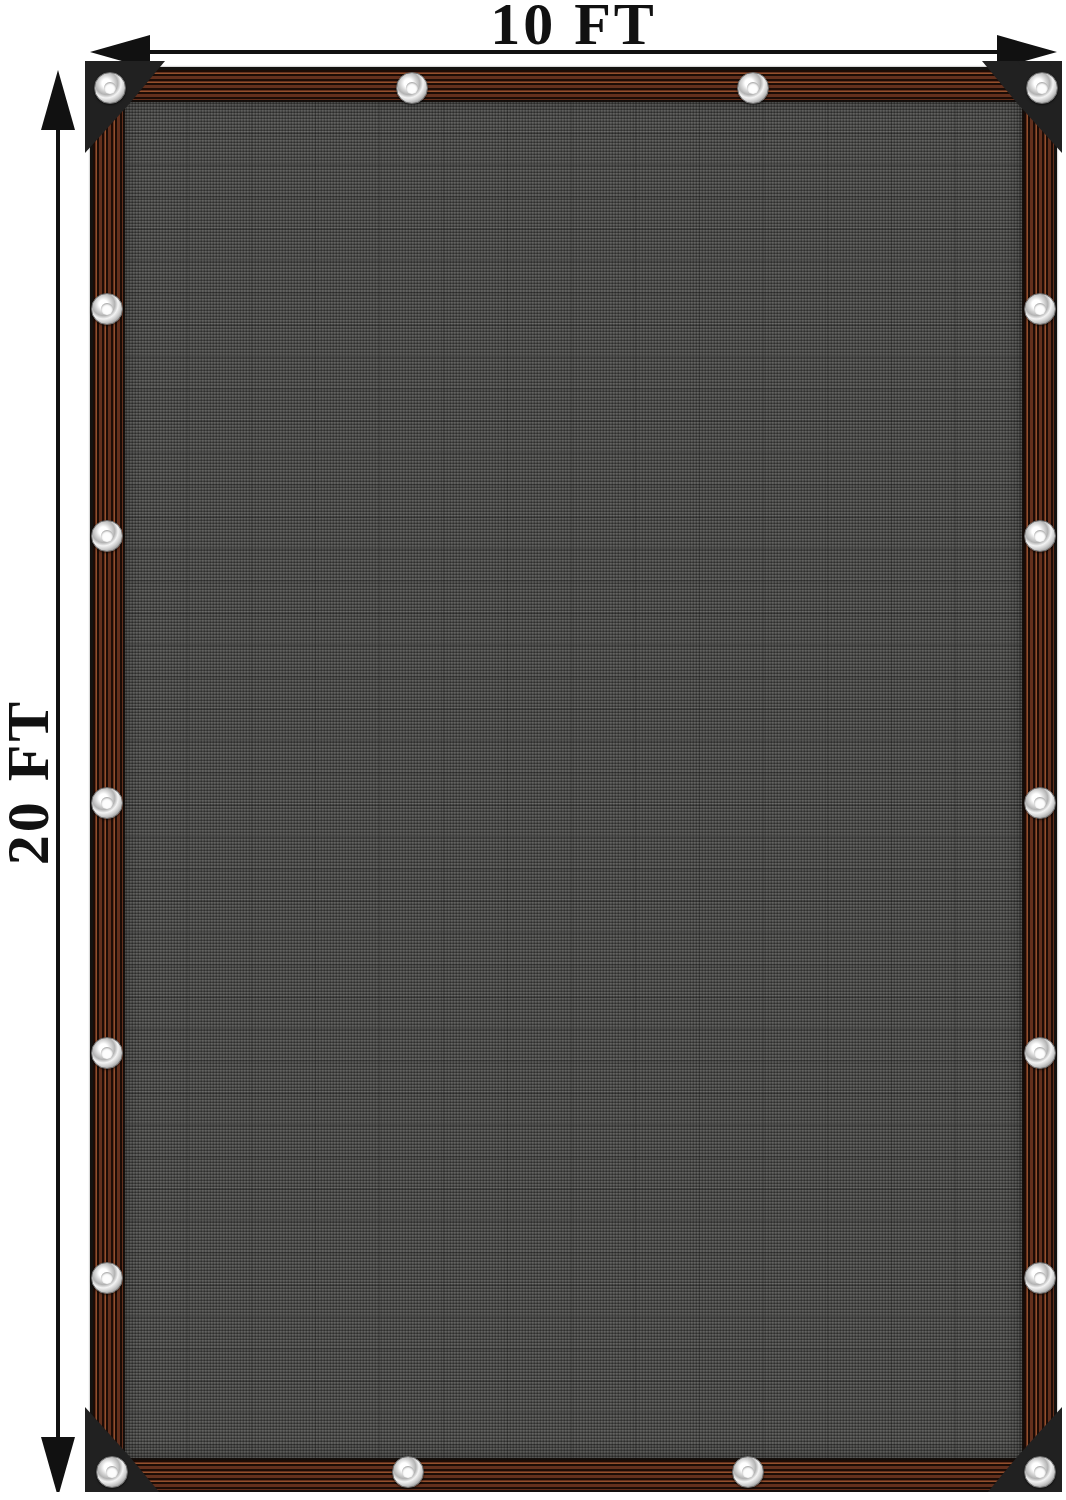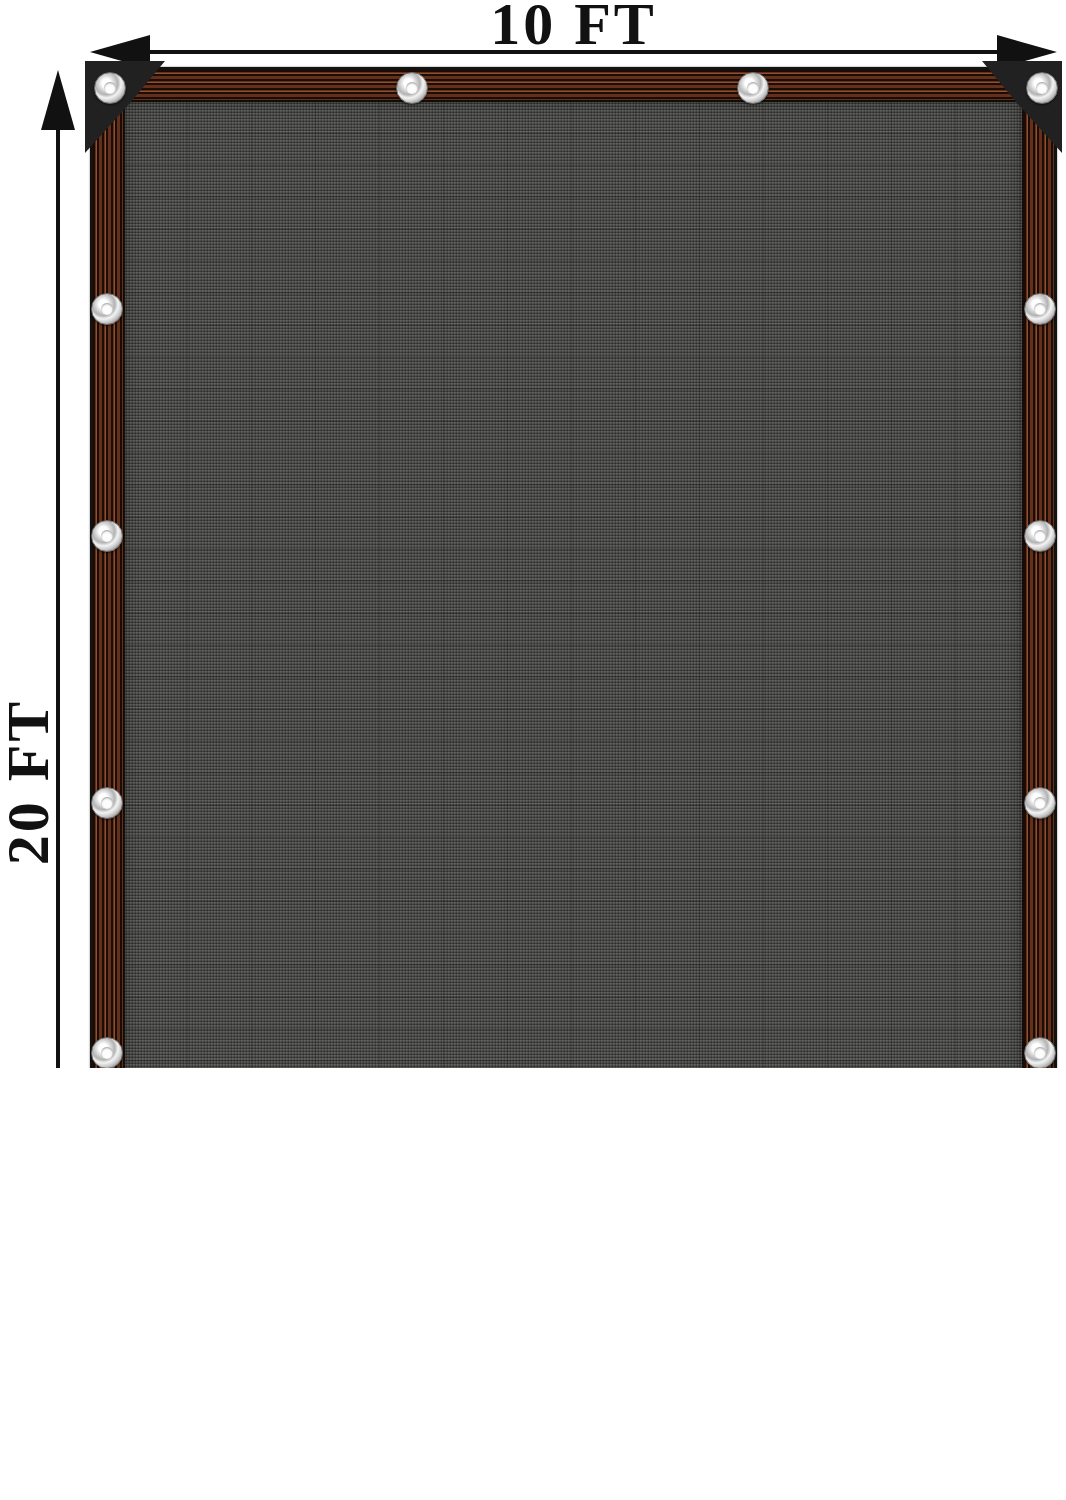--- a/index.html
+++ b/index.html
@@ -1,17 +1,17 @@
 <!DOCTYPE html>
 <html style="--page-bg: #ffffff; --ink: #111111; --edge-black: #141210; --border-rust: #63301d; --border-rust-light: #93502c; --border-dark: #1c0c06; --mesh-base: #4e4e4c; --corner-patch: #212121; --grommet-ring: #d9d9d9; --grommet-hole: #fdfdfd;"><head>
 <meta charset="utf-8">
 <style>
   html,body{margin:0;padding:0;background:var(--page-bg,#fff);}
   #canvas{
-    position:relative;width:1066px;height:1068px;overflow:hidden;
+    position:relative;width:1066px;height:1492px;overflow:hidden;
     background:var(--page-bg,#fff);
     font-family:"Liberation Serif","DejaVu Serif",serif;
   }
   
   .dim-label{
     position:absolute;color:var(--ink,#111);
     font-weight:bold;font-size:60px;line-height:52px;letter-spacing:3px;
     user-select:none;
   }
   #width-label{left:90px;top:-2px;width:967px;text-align:center;}

